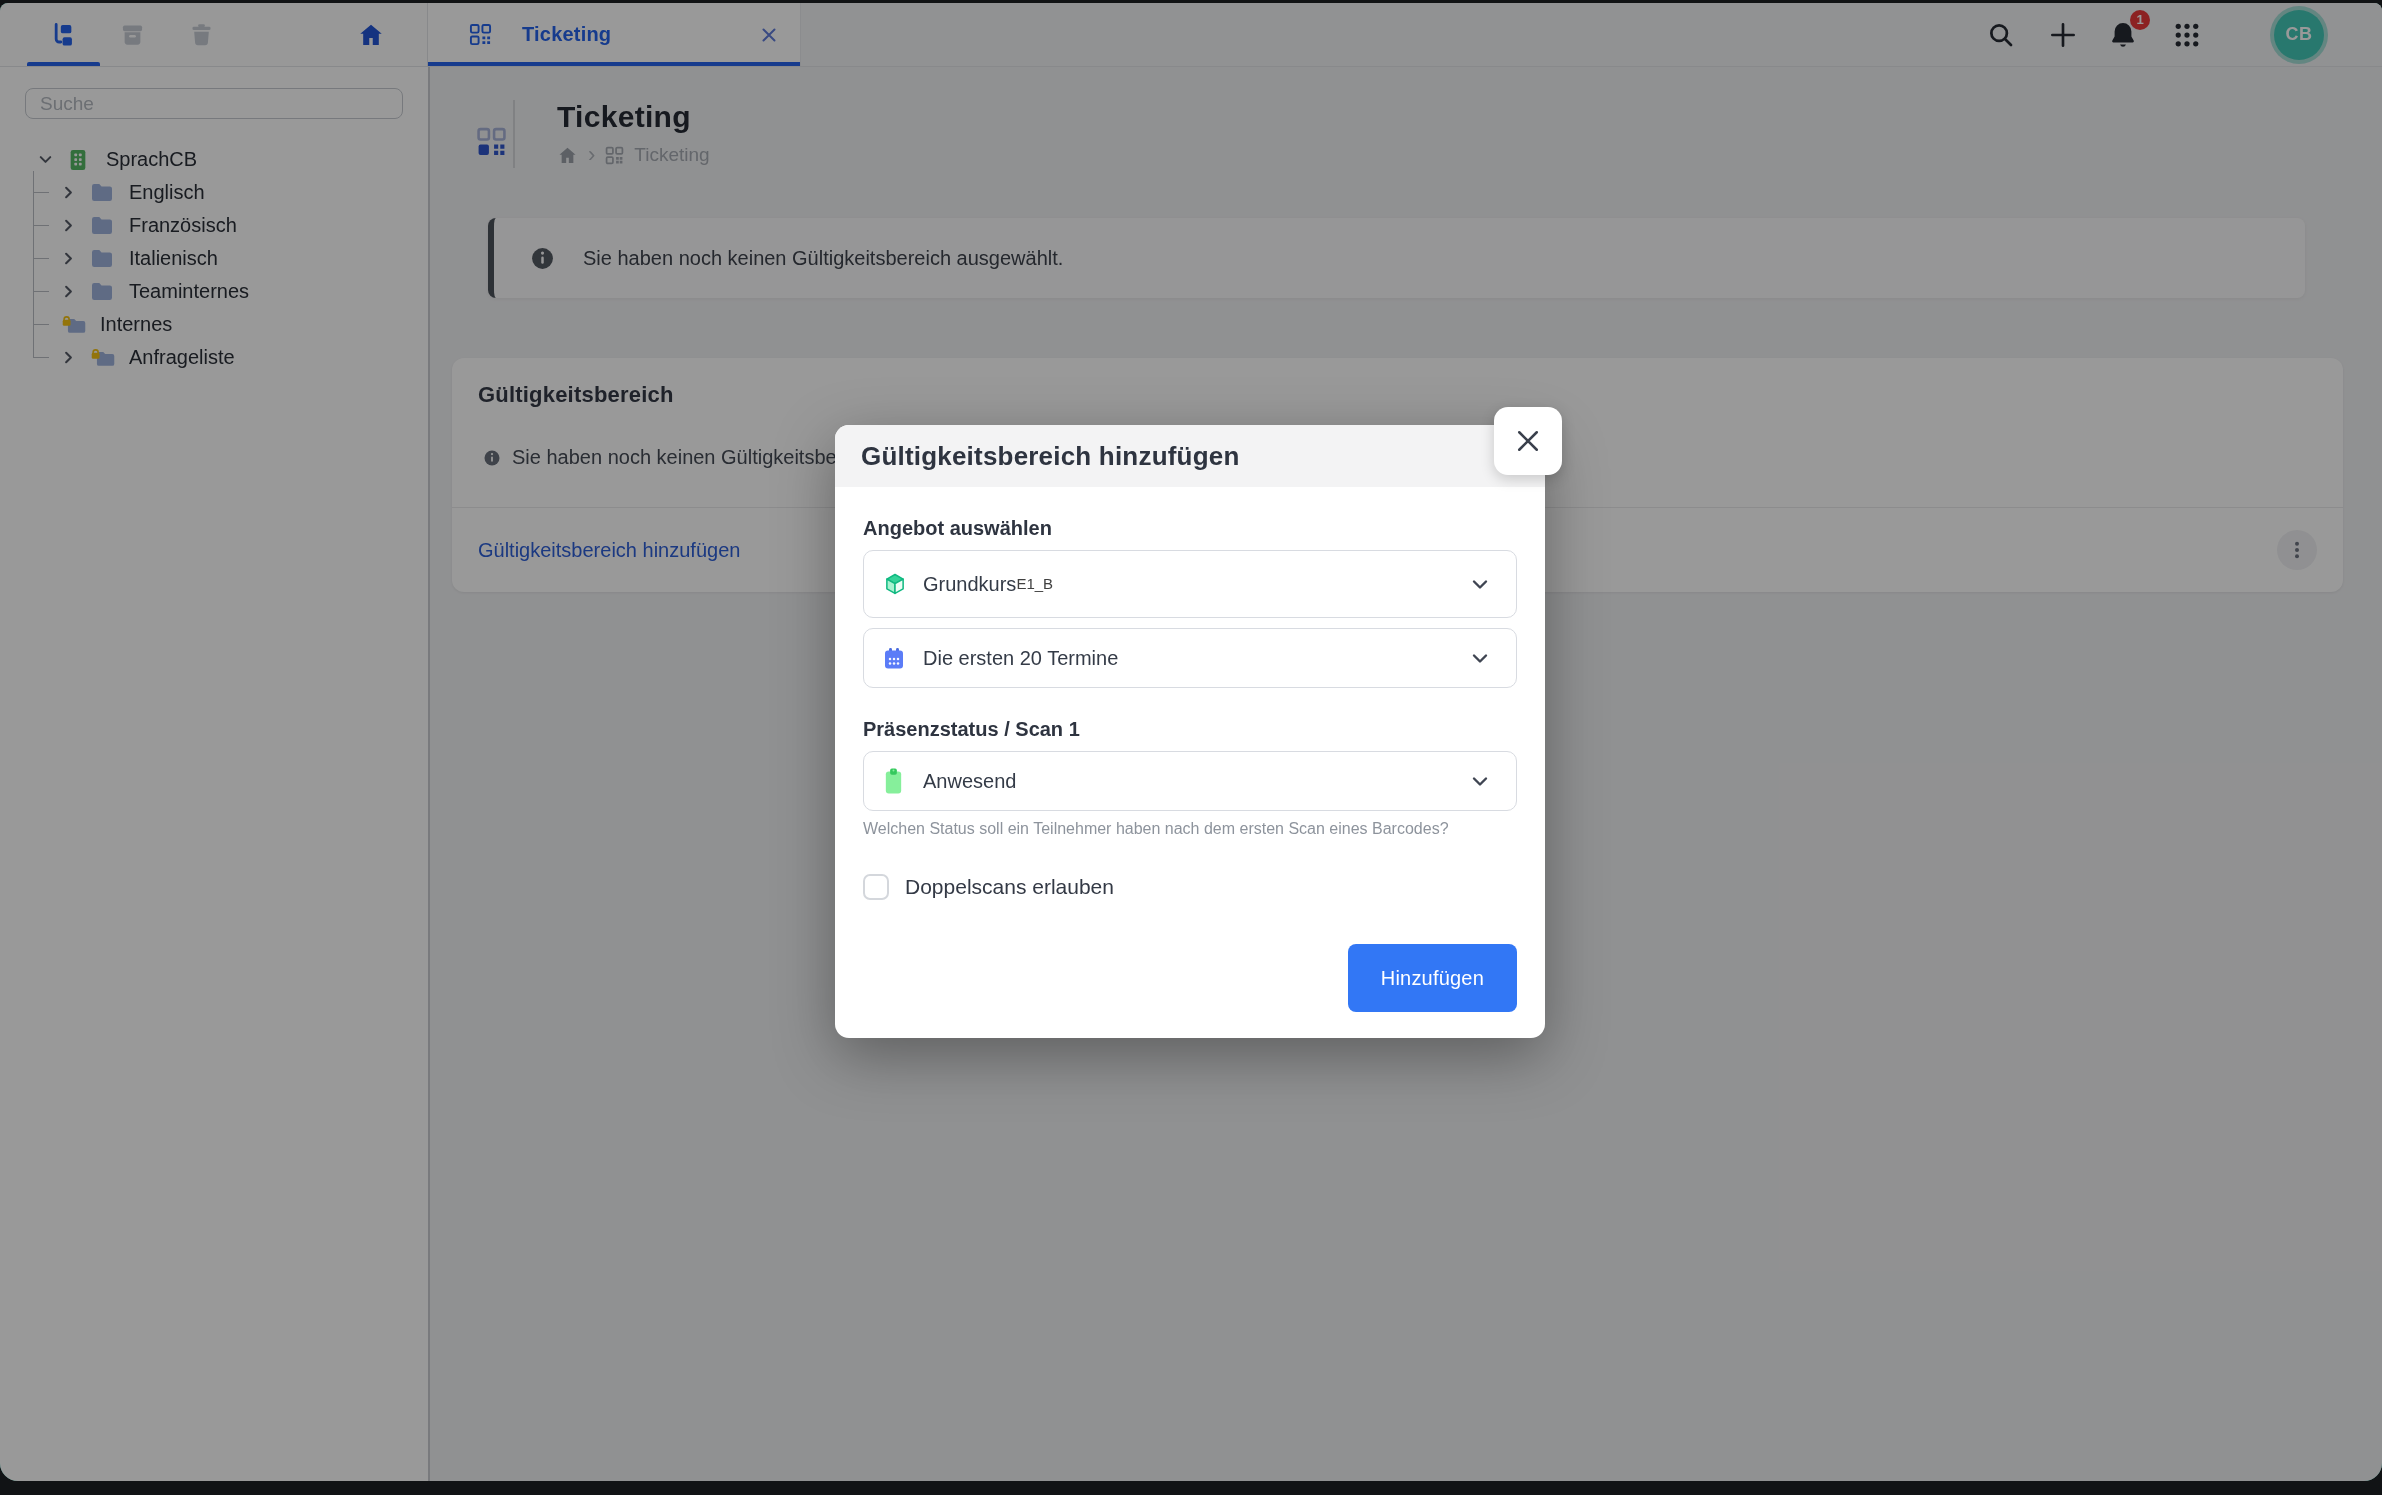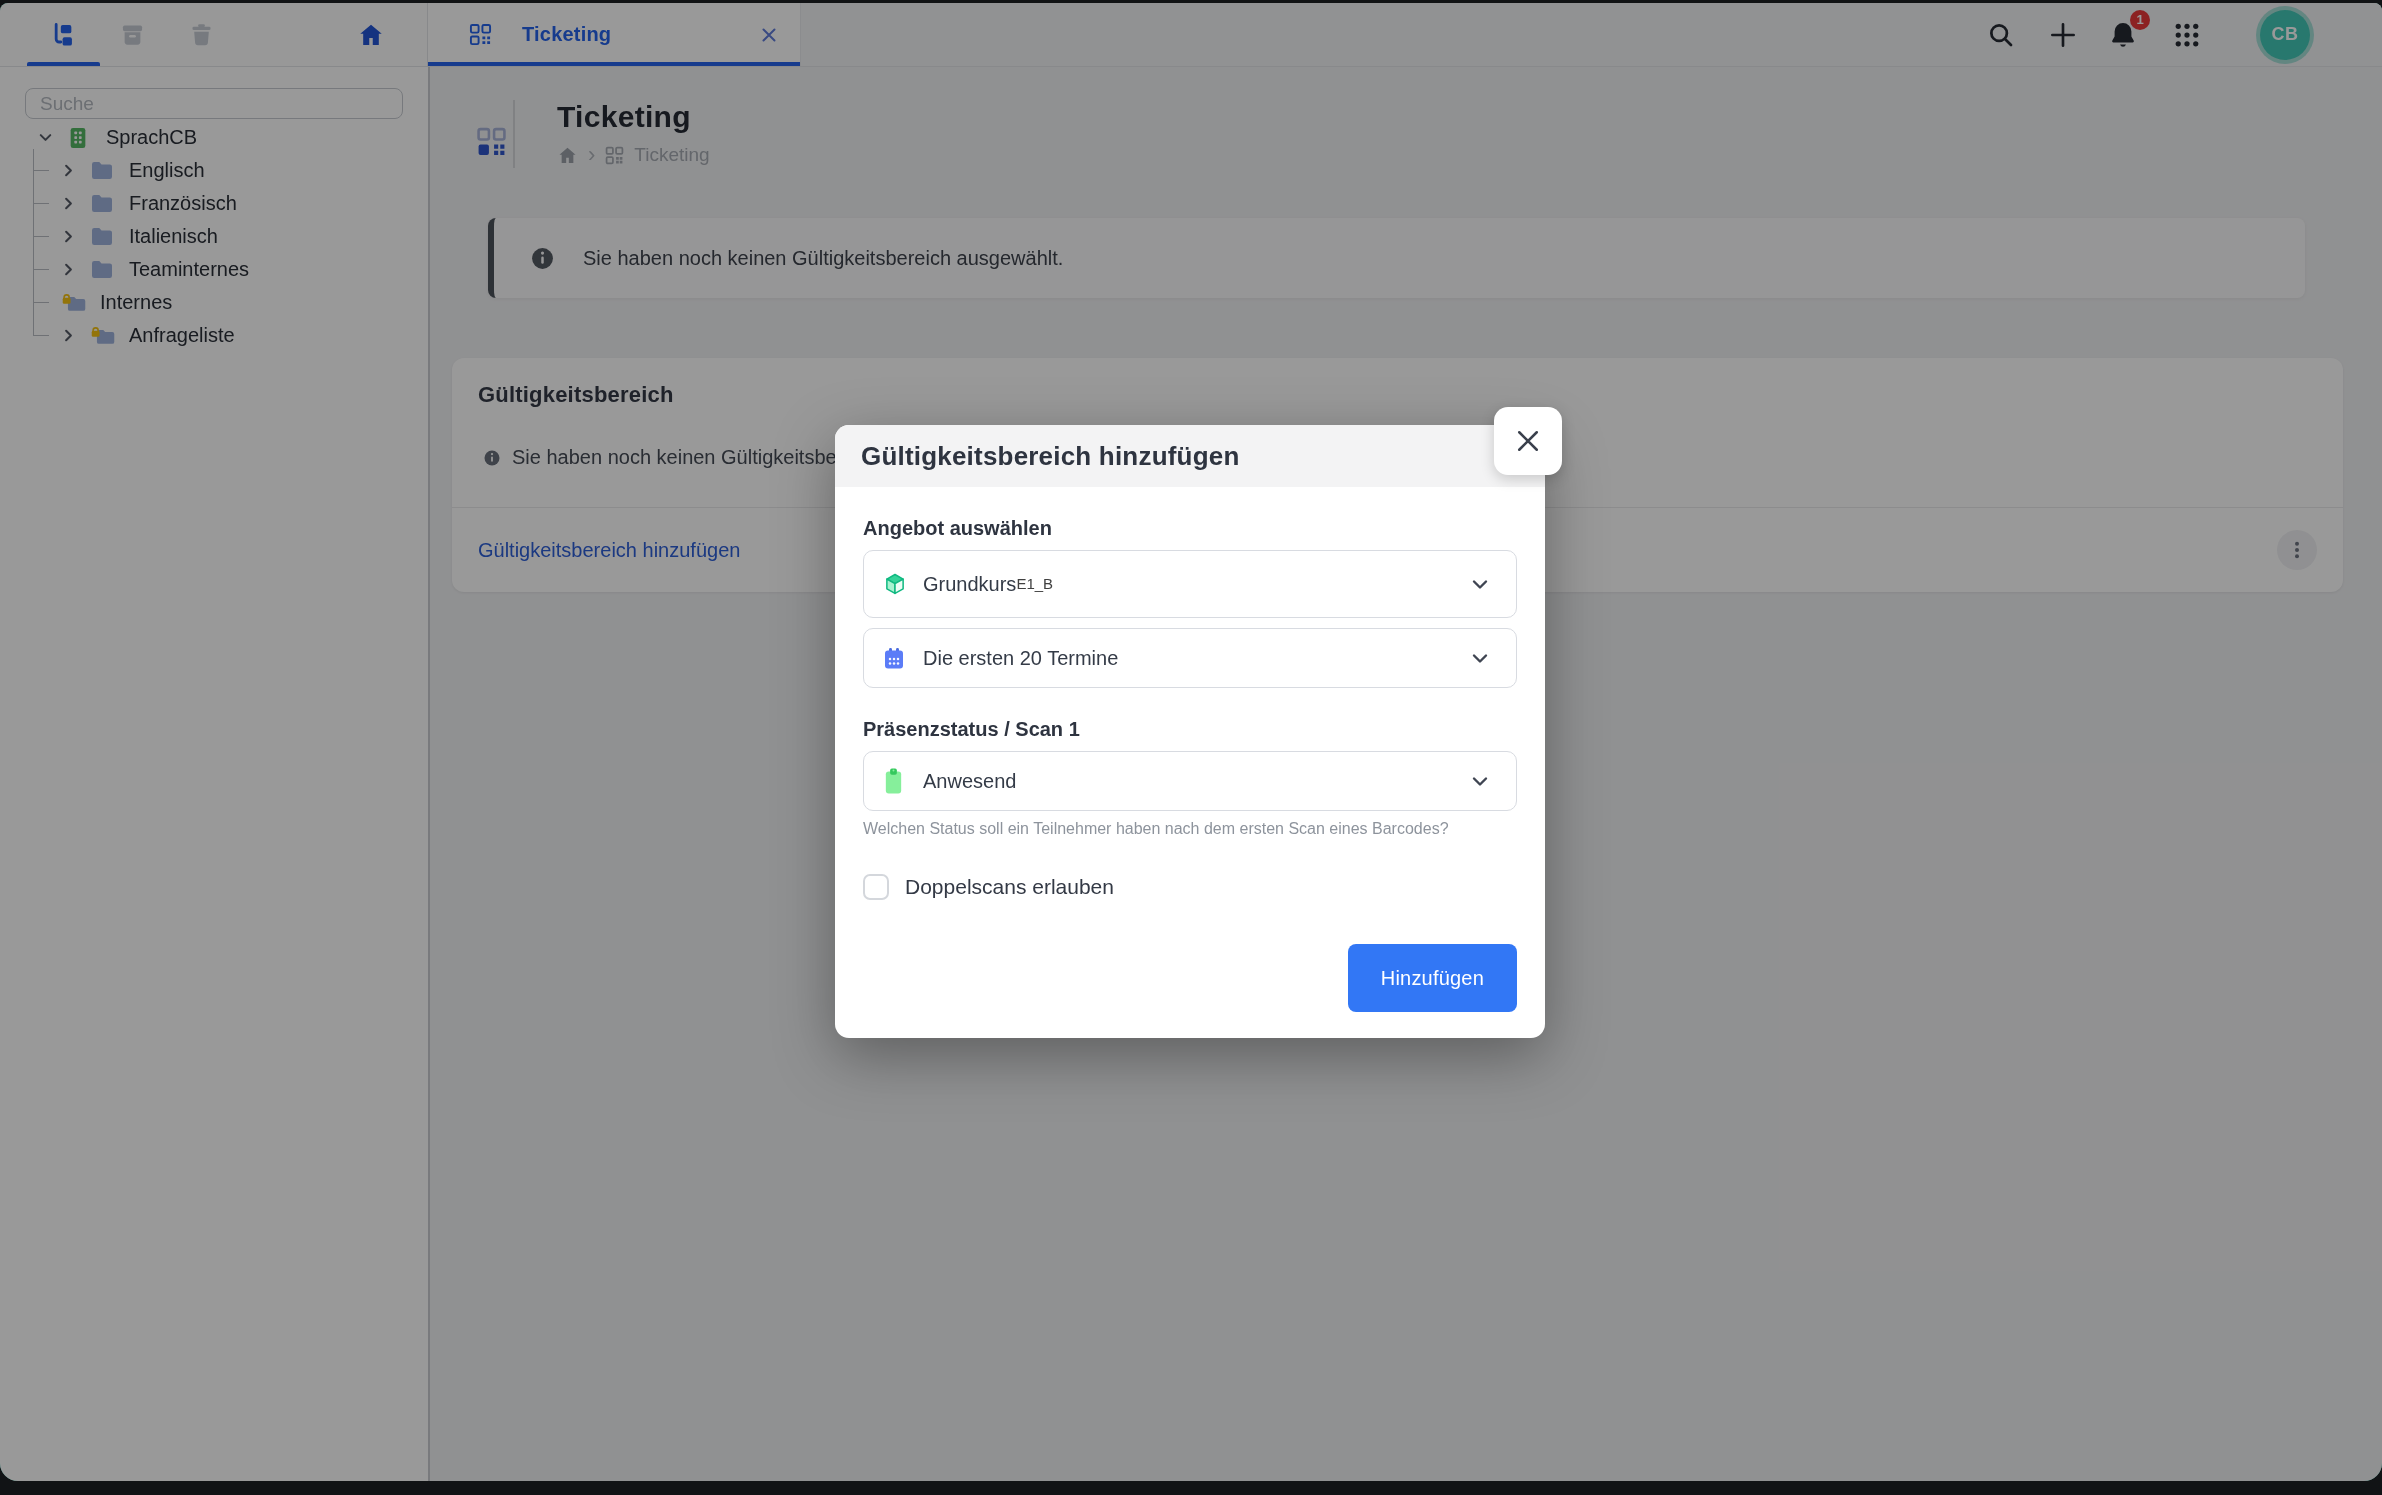--- a/index.html
+++ b/index.html
@@ -31,21 +31,21 @@
   .avatar { width:50px; height:50px; border-radius:50%; background:#43c8b7; box-shadow:0 0 0 4px rgba(102,206,190,.55);
             color:#fff; font-size:18px; font-weight:700; display:flex; align-items:center; justify-content:center; letter-spacing:.5px; }
 
   
   .workspace { flex:1; display:flex; min-height:0; }
   .sidebar { width:430px; flex:0 0 430px; background:#ffffff; border-right:2px solid #caccd1; padding:21px 25px 4px 25px; }
   .search-input { width:100%; height:31px; border:1.5px solid #c6cad0; border-radius:8px; background:#fff;
                   font-family:inherit; font-size:19px; color:#3a3f49; padding:0 14px; outline:none; }
   .search-input::placeholder { color:#b4b9c0; }
 
-  .tree { position:relative; margin-top:2px; }
+  .tree { position:relative; margin-top:24px; }
   .tree-vline { position:absolute; left:8px; top:28px; bottom:16px; width:0; border-left:1.5px solid #b9bdc3; }
   .tree-row { position:relative; height:33px; display:flex; align-items:center; cursor:pointer; color:#2a2f38; font-size:20px; }
   .tree-row .dash { width:16px; height:0; border-top:1.5px solid #b9bdc3; margin-left:8px; flex:0 0 16px; }
   .tree-row .exp { width:20px; height:20px; margin-left:9px; flex:0 0 20px; display:flex; align-items:center; justify-content:center; }
   .tree-row .exp.none { visibility:hidden; margin-left:0; width:0; flex:0 0 0; }
   .tree-row.lvl0 { padding-left:1px; }
   .tree-row .t-ico { position:relative; width:26px; height:24px; margin-left:12px; flex:0 0 26px; display:flex; align-items:center; }
   .tree-row .t-label { margin-left:13px; white-space:nowrap; }
 
   
@@ -181,21 +181,21 @@
                 <circle cx="12" cy="5" r="2.1"></circle>
                 <circle cx="19" cy="5" r="2.1"></circle>
               <circle cx="5" cy="12" r="2.1"></circle>
                 <circle cx="12" cy="12" r="2.1"></circle>
                 <circle cx="19" cy="12" r="2.1"></circle>
               <circle cx="5" cy="19" r="2.1"></circle>
                 <circle cx="12" cy="19" r="2.1"></circle>
                 <circle cx="19" cy="19" r="2.1"></circle>
             </svg>
           </span>
-          <span class="act" style="right:72px">
+          <span class="act" style="right:58px">
             <span class="avatar">CB</span>
           </span>
         </div>
       </div>
     </div>
 
     <div class="workspace">
 
       <div class="sidebar">
         <input class="search-input" placeholder="Suche" style="">

